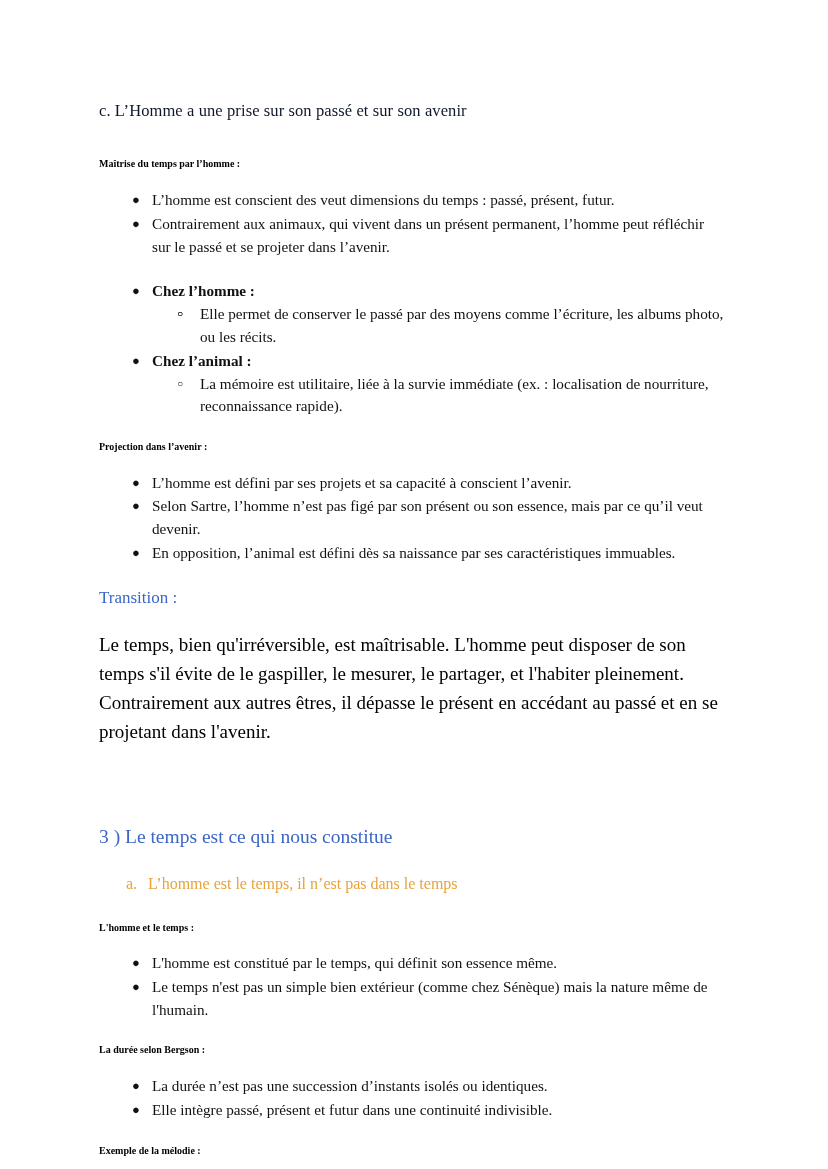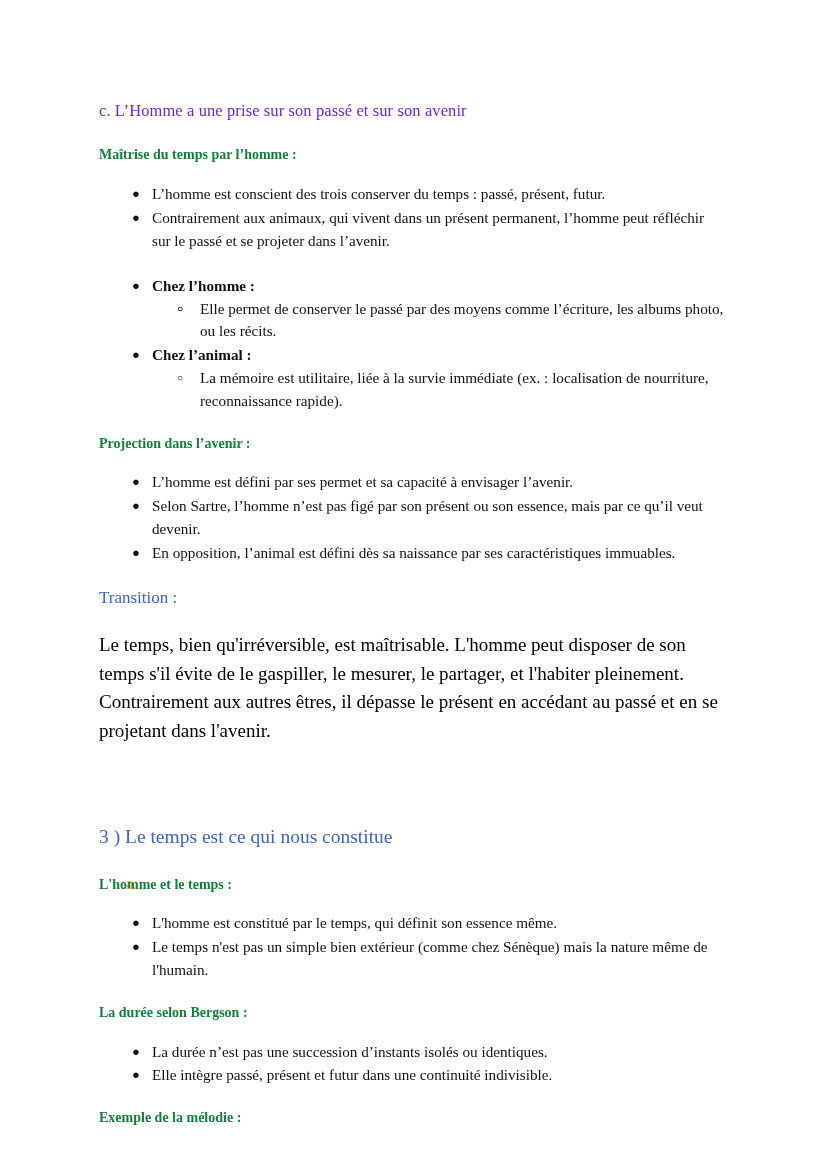--- a/index.html
+++ b/index.html
@@ -19,25 +19,25 @@
     width: 828px;
     height: 1169px;
     box-sizing: border-box;
     padding: 100px 103px 0 99px;
     background: #ffffff;
     overflow: hidden;
   }
 
   
   .h-orange {
-    color: #6d28d9;
+    color: #0f172a;
     font-size: 16.5px;
     font-weight: 400;
     line-height: 1.3;
-    margin: 0 0 25px 0;
+    margin: 0 0 36px 0;
     letter-spacing: .1px;
   }
   .h-orange-sub {
     color: #e8a33d;
     font-size: 16px;
     font-weight: 400;
     line-height: 1.3;
     margin: 0 0 26px 0;
     padding-left: 27px;
     position: relative;
@@ -59,22 +59,22 @@
     margin: 12px 0 24px 0;
   }
   .h-blue {
     color: #3b66c4;
     font-size: 17px;
     font-weight: 400;
     line-height: 1.3;
     margin: 0 0 22px 0;
   }
   .h-bold {
-    color: #15803d;
-    font-size: 14px;
+    color: #000000;
+    font-size: 10px;
     font-weight: bold;
     line-height: 1.35;
     margin: 0 0 18px 0;
   }
 
   
   .para {
     font-size: 19px;
     line-height: 1.52;
     margin: 0 0 18px 0;
@@ -137,21 +137,21 @@
 
 <div class="page">
 
   <h2 class="h-orange">c. L’Homme a une prise sur son passé et sur son avenir</h2>
 
   <h3 class="h-bold">Maîtrise du temps par l’homme :</h3>
 
   <ul class="lvl1">
     <li>
       <span class="bullet">●</span>
-      <span class="item-text">L’homme est conscient des trois conserver du temps : passé, présent, futur.</span>
+      <span class="item-text">L’homme est conscient des veut dimensions du temps : passé, présent, futur.</span>
     </li>
     <li>
       <span class="bullet">●</span>
       <span class="item-text">Contrairement aux animaux, qui vivent dans un présent permanent, l’homme peut réfléchir sur le passé et se projeter dans l’avenir.</span>
     </li>
   </ul>
 
 
   <ul class="lvl1">
     <li class="bold-item">
@@ -177,21 +177,21 @@
         </li>
       </ul>
     </li>
   </ul>
 
   <h3 class="h-bold">Projection dans l’avenir :</h3>
 
   <ul class="lvl1">
     <li>
       <span class="bullet">●</span>
-      <span class="item-text">L’homme est défini par ses permet et sa capacité à envisager l’avenir.</span>
+      <span class="item-text">L’homme est défini par ses projets et sa capacité à conscient l’avenir.</span>
     </li>
     <li>
       <span class="bullet">●</span>
       <span class="item-text">Selon Sartre, l’homme n’est pas figé par son présent ou son essence, mais par ce qu’il veut devenir.</span>
     </li>
     <li>
       <span class="bullet">●</span>
       <span class="item-text">En opposition, l’animal est défini dès sa naissance par ses caractéristiques immuables.</span>
     </li>
   </ul>
@@ -199,20 +199,21 @@
   <h3 class="h-blue">Transition :</h3>
 
   <p class="para">Le temps, bien qu'irréversible, est maîtrisable. L'homme peut disposer de son temps s'il évite de le gaspiller, le mesurer, le partager, et l'habiter pleinement. Contrairement aux autres êtres, il dépasse le présent en accédant au passé et en se projetant dans l'avenir.</p>
 
   <div class="spacer-lg"></div>
 
   <h2 class="h-blue-big">3 ) Le temps est ce qui nous constitue</h2>
 
   <div class="h-orange-sub">
     <span class="marker">a.</span>
+    <span class="sub-text">L’homme est le temps, il n’est pas dans le temps</span>
   </div>
 
   <h3 class="h-bold">L'homme et le temps :</h3>
 
   <ul class="lvl1">
     <li>
       <span class="bullet">●</span>
       <span class="item-text">L'homme est constitué par le temps, qui définit son essence même.</span>
     </li>
     <li>

